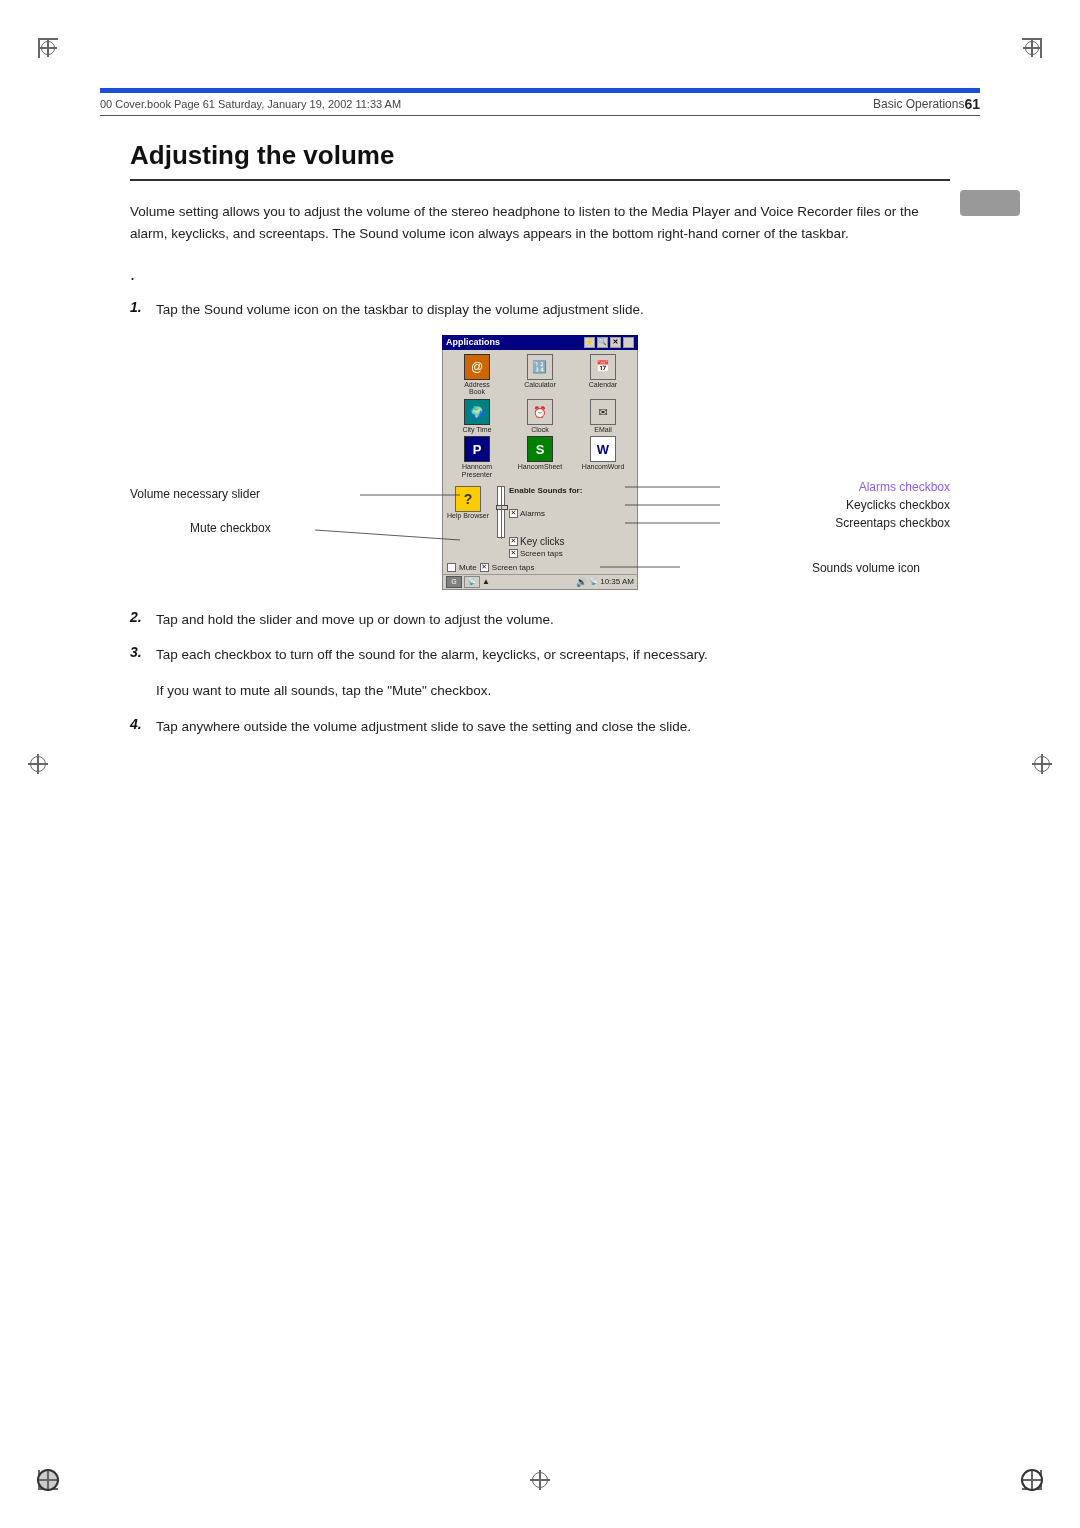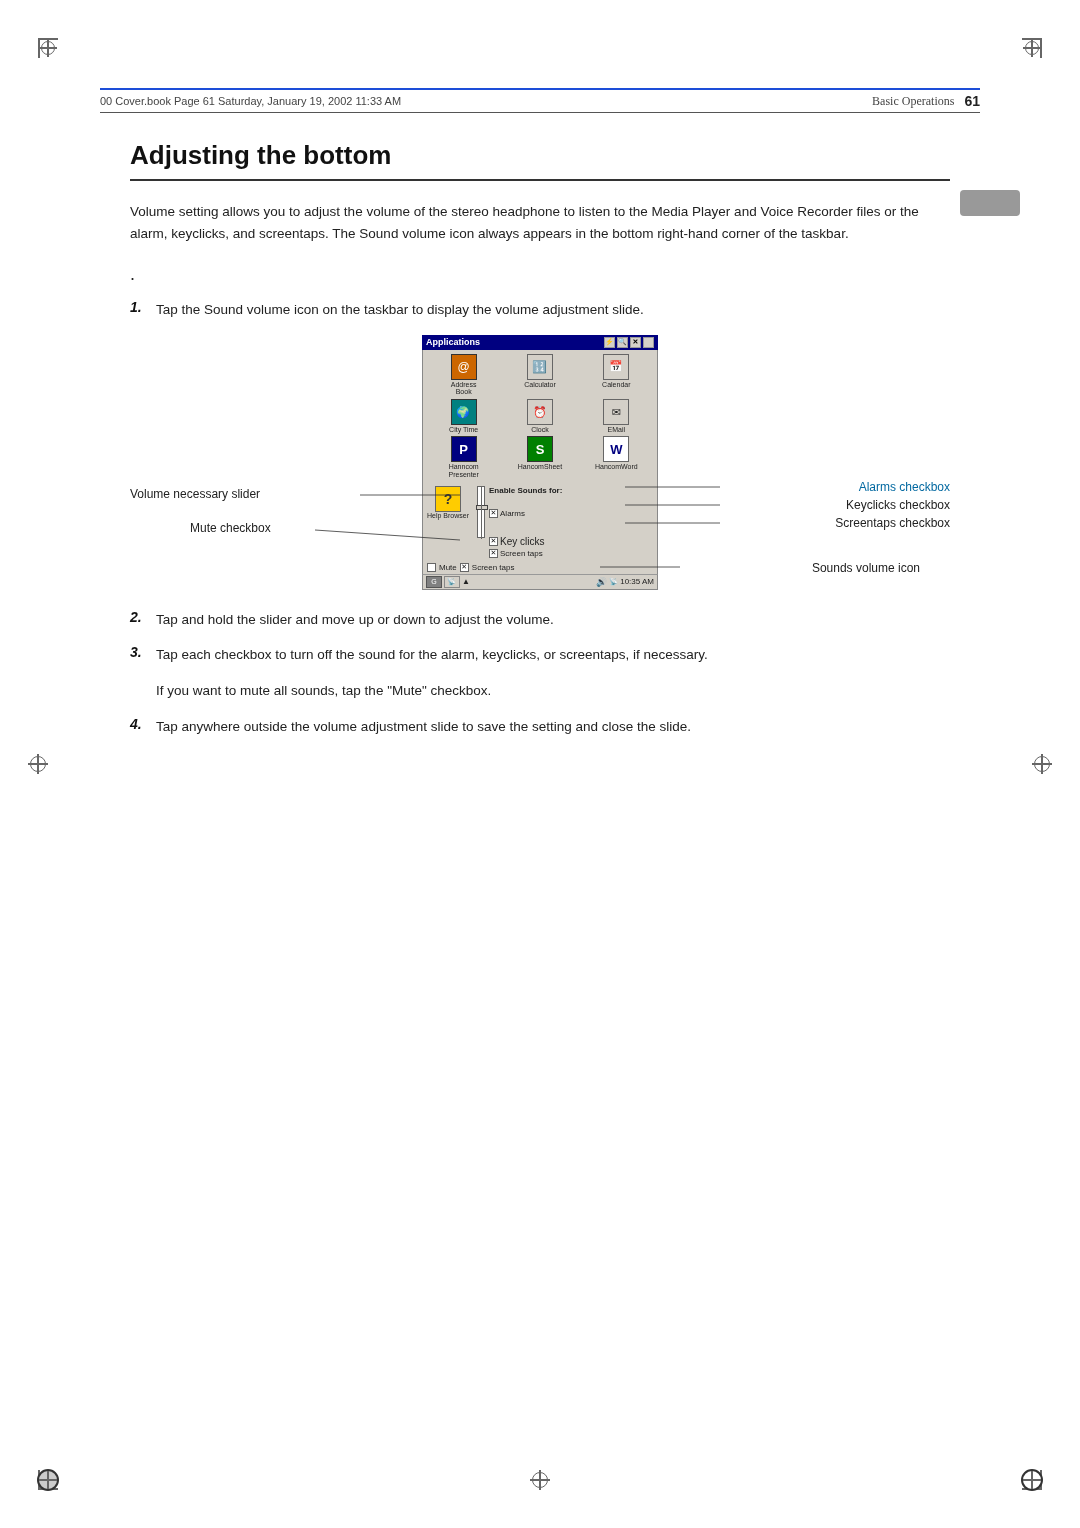--- a/index.html
+++ b/index.html
@@ -16,21 +16,21 @@
     }
 
     
     .page-header {
       position: absolute;
       top: 88px;
       left: 100px;
       right: 100px;
       display: flex;
       align-items: center;
-      border-top: 2px solid #1d4ed8;
+      border-top: 5px solid #1d4ed8;
       border-bottom: 1px solid #555;
       padding: 3px 0;
     }
     .header-filename {
       font-size: 11px;
       color: #444;
       flex: 1;
     }
     .header-section {
       font-size: 12px;
@@ -160,48 +160,48 @@
 <div style="position:absolute;bottom:48px;left:50%;transform:translateX(-50%);">
   <div style="width:16px;height:16px;border:1.5px solid #666;border-radius:50%;position:absolute;top:-8px;left:-8px;"></div>
   <div style="width:20px;height:1.5px;background:#666;position:absolute;top:-0.75px;left:-10px;"></div>
   <div style="width:1.5px;height:20px;background:#666;position:absolute;left:-0.75px;top:-10px;"></div>
 </div>
 
 <div class="gray-rect"></div>
 
 <div class="page-header">
   <span class="header-filename">00 Cover.book  Page 61  Saturday, January 19, 2002  11:33 AM</span>
-  <span class="header-section" style="margin-right:10px;font-family:Liberation Serif, serif;">Basic Operations</span>
+  <span class="header-section" style="margin-right:0;">Basic Operations</span>
   <span class="header-page-num">61</span>
 </div>
 
 <div class="main-content">
 
-  <h1 class="page-title">Adjusting the bottom</h1>
+  <h1 class="page-title">Adjusting the volume</h1>
 
   <p class="body-text">Volume setting allows you to adjust the volume of the stereo headphone to listen to the Media Player and Voice Recorder files or the alarm, keyclicks, and screentaps. The Sound volume icon always appears in the bottom right-hand corner of the taskbar.</p>
 
   <p class="dot-separator">.</p>
 
   <div class="step">
     <span class="step-number">1.</span>
     <span class="step-text">Tap the Sound volume icon on the taskbar to display the volume adjustment slide.</span>
   </div>
 
   <div style="position:relative; margin: 10px 0 10px 0; height: 260px;">
 
     <div style="position:absolute; left:0px; top:152px; font-size:12px; color:#222; white-space:nowrap;">Volume necessary slider</div>
     <div style="position:absolute; left:60px; top:186px; font-size:12px; color:#222; white-space:nowrap;">Mute checkbox</div>
 
-    <div style="position:absolute; right:0px; top:145px; font-size:12px; color:#0369a1; white-space:nowrap;">Alarms checkbox</div>
+    <div style="position:absolute; right:0px; top:145px; font-size:12px; color:#8b5cf6; white-space:nowrap;">Alarms checkbox</div>
     <div style="position:absolute; right:0px; top:163px; font-size:12px; color:#222; white-space:nowrap;">Keyclicks checkbox</div>
     <div style="position:absolute; right:0px; top:181px; font-size:12px; color:#222; white-space:nowrap;">Screentaps checkbox</div>
     <div style="position:absolute; right:30px; top:226px; font-size:12px; color:#222; white-space:nowrap;">Sounds volume icon</div>
 
-    <div style="position:absolute; left:50%; top:0px; transform:translateX(-50%); width:236px;">
+    <div style="position:absolute; left:50%; top:0px; transform:translateX(-50%); width:196px;">
 
       <div style="background:#000080; color:white; font-size:9px; font-weight:bold; padding:2px 4px; display:flex; align-items:center; justify-content:space-between; font-family:Arial, sans-serif;">
         <span>Applications</span>
         <div style="display:flex; gap:2px;">
           <div style="width:11px;height:11px;background:#d4d0c8;border:1px solid #999;display:flex;align-items:center;justify-content:center;font-size:7px;color:#000;">⚡</div>
           <div style="width:11px;height:11px;background:#d4d0c8;border:1px solid #999;display:flex;align-items:center;justify-content:center;font-size:7px;color:#000;">🔍</div>
           <div style="width:11px;height:11px;background:#d4d0c8;border:1px solid #999;display:flex;align-items:center;justify-content:center;font-size:7px;color:#000;">✕</div>
           <div style="width:11px;height:11px;background:#d4d0c8;border:1px solid #999;display:flex;align-items:center;justify-content:center;font-size:7px;color:#000;"></div>
         </div>
       </div>

